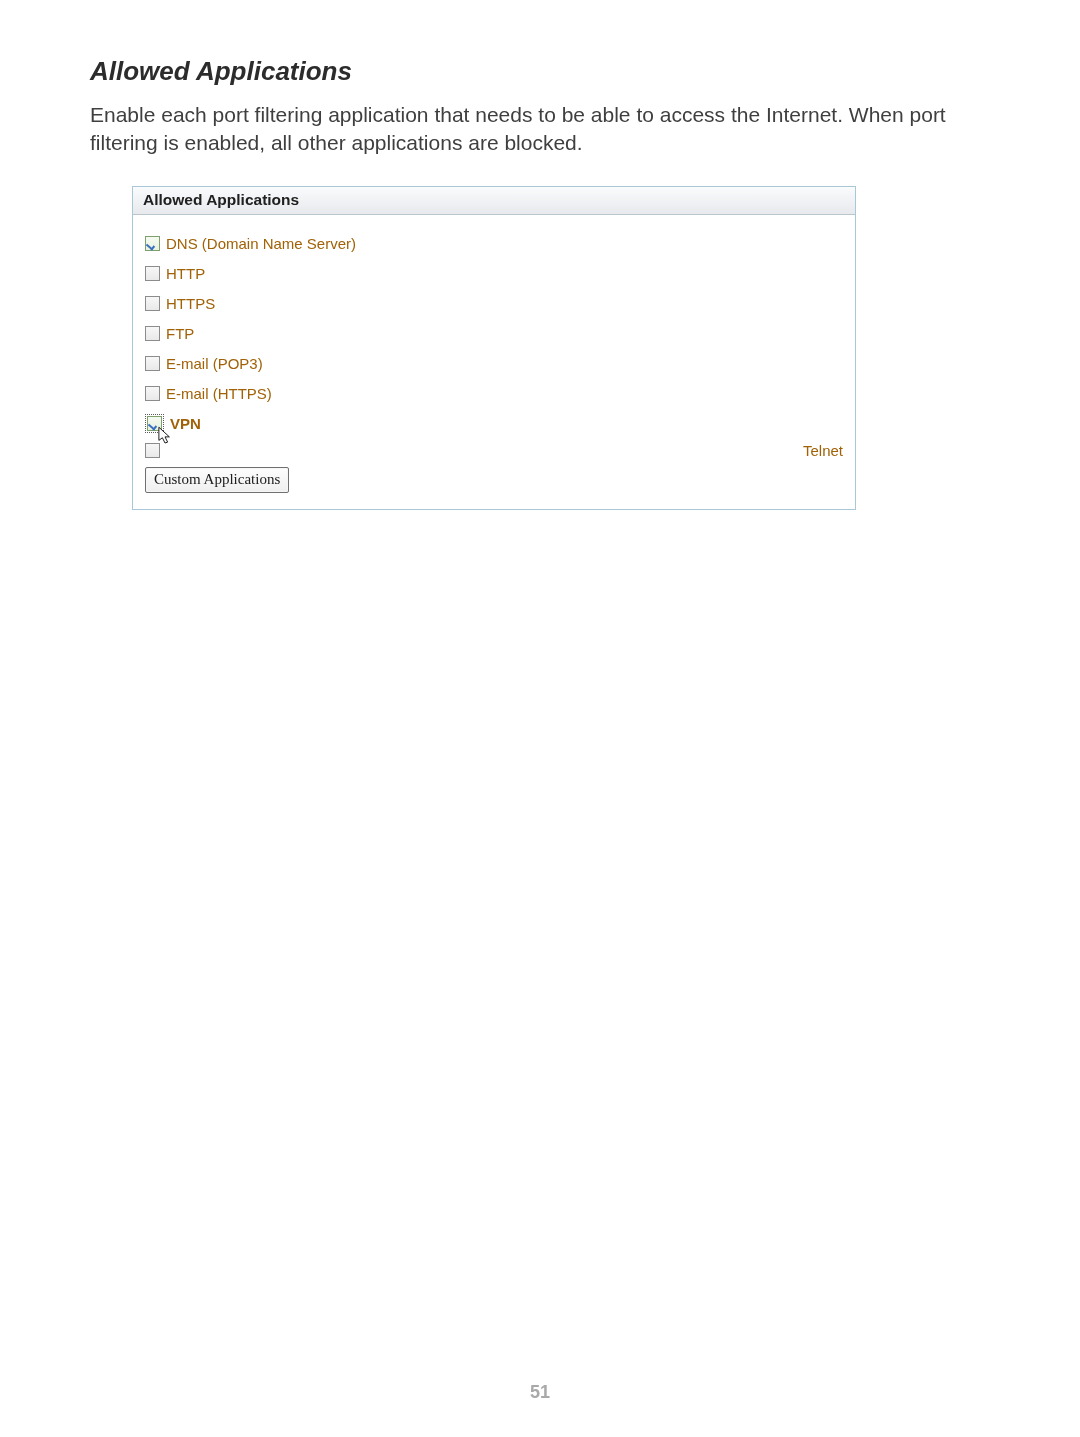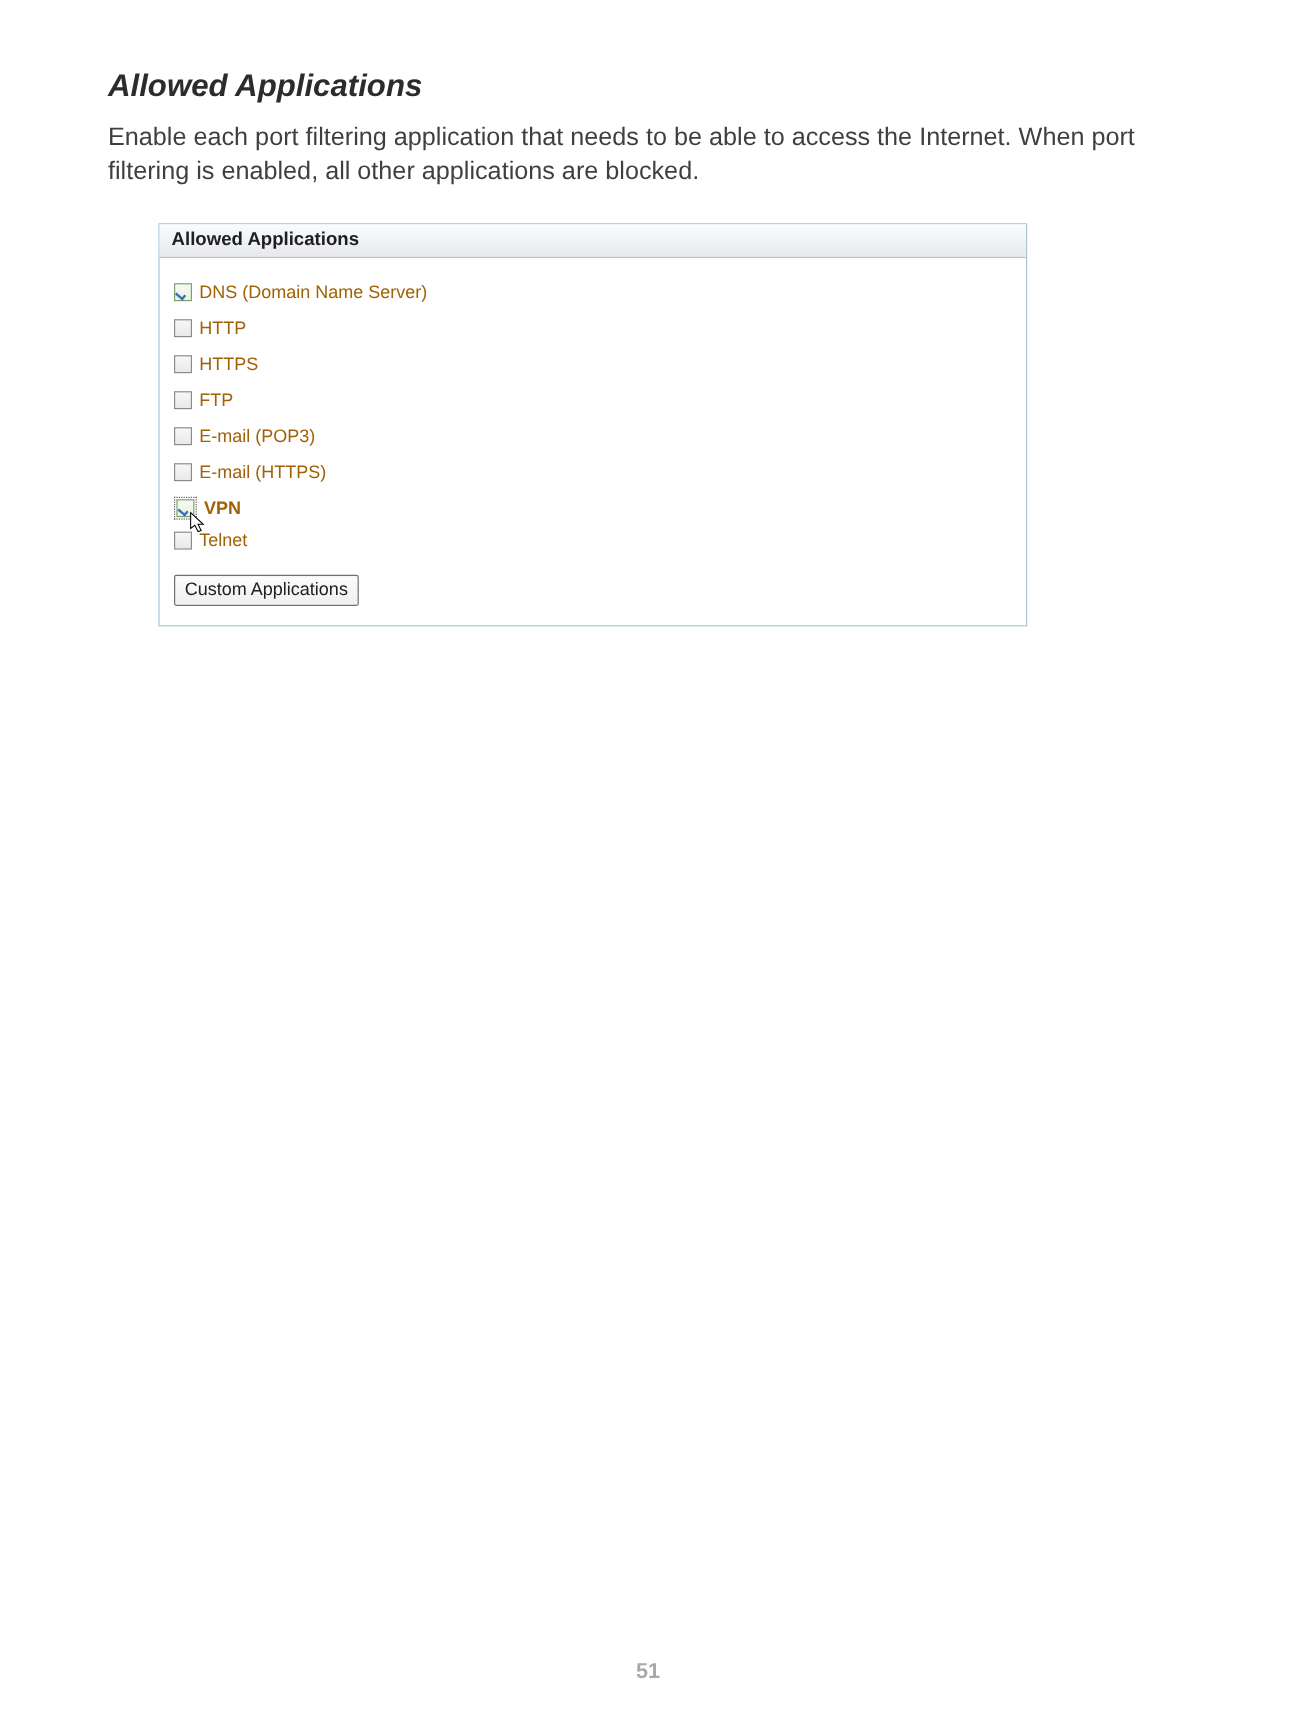--- a/index.html
+++ b/index.html
@@ -99,25 +99,25 @@
     font-family: Arial, sans-serif;
     font-size: 15px;
     color: #a16207;
     white-space: nowrap;
   }
   .btn {
     display: inline-block;
     border: 1px solid #707070;
     border-radius: 2px;
     background: linear-gradient(#fdfdfd, #efefef);
-    font-family: Liberation Sans, sans-serif;
+    font-family: Liberation Serif, serif;
     font-size: 15px;
     color: #202020;
     padding: 3px 8px 4px 8px;
-    margin-top: 16px;
+    margin-top: 4px;
     box-shadow: 0 0 0 1px #f6f6f6 inset;
   }
   .cursor {
     position: absolute;
     width: 14px;
     height: 20px;
     pointer-events: none;
   }
   .page-number {
     position: absolute;
@@ -178,21 +178,21 @@
         <div class="row" style="position:relative;font-weight:bold;">
           <span class="cb-focus">
             <span class="cb checked"></span>
           </span>
           <span class="lbl">VPN</span>
           <svg class="cursor" viewBox="0 0 16 22" style="left:13px; top:17px;">
             <path d="M1 1 L1 16 L5 13 L8 19 L11 18 L8 12 L13 12 Z" fill="#ffffff" stroke="#000000" stroke-width="1"></path>
           </svg>
         </div>
 
-        <div class="row" style="height:24px;">
+        <div class="row" style="height:24px;justify-content:space-between;">
           <span class="cb"></span>
           <span class="lbl">Telnet</span>
         </div>
 
 
         <span class="btn">Custom Applications</span>
 
       </div>
     </div>
   </div>

